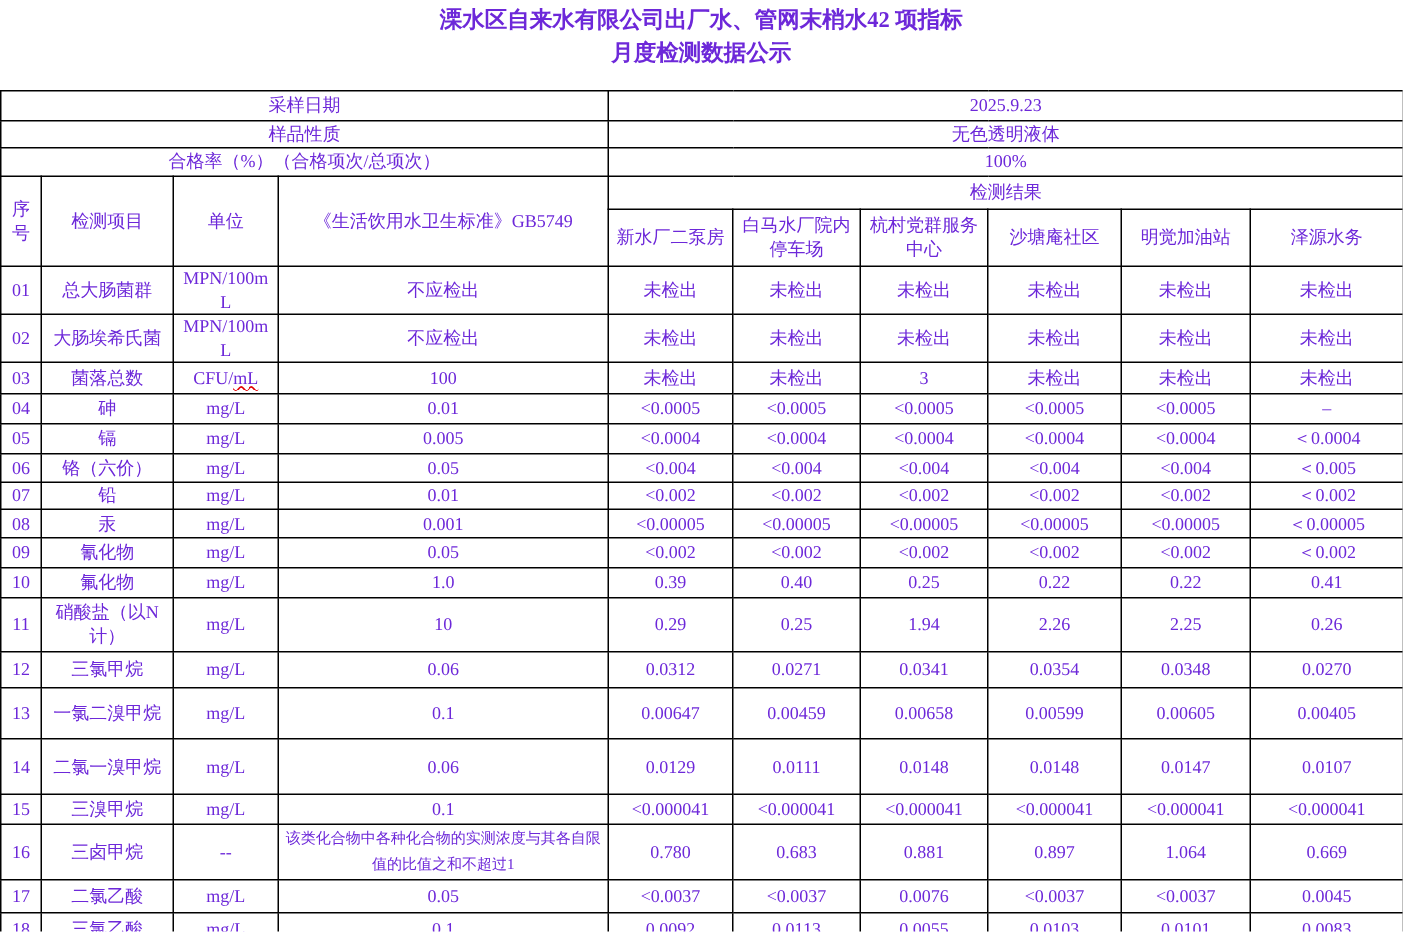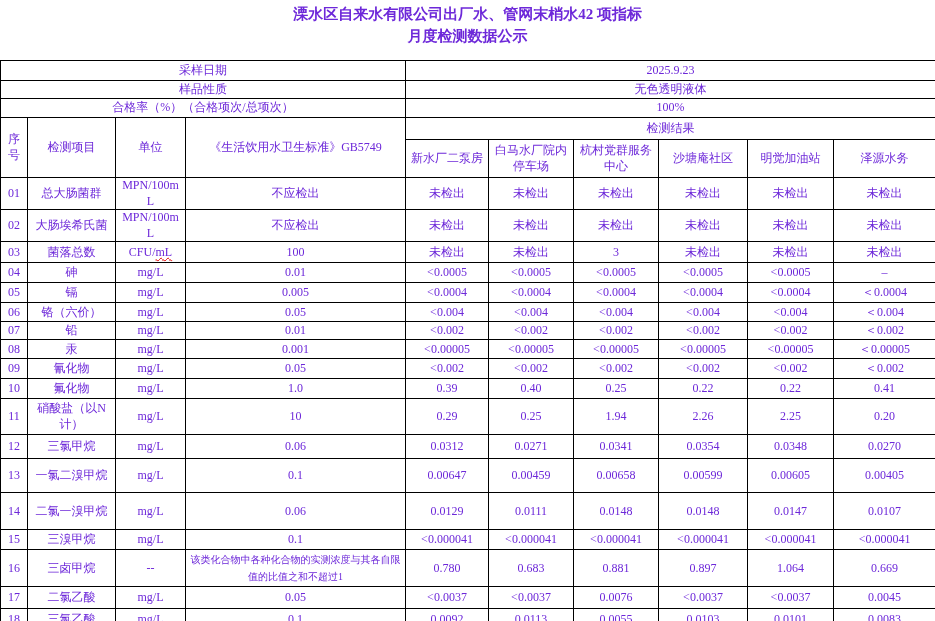--- a/index.html
+++ b/index.html
@@ -166,21 +166,21 @@
         <tr style="height: 19px;">
           <td class="no-cell">06</td>
           <td class="item-cell">铬（六价）</td>
           <td class="unit-cell">mg/L</td>
           <td class="std-cell">0.05</td>
           <td class="val-cell">&lt;0.004</td>
           <td class="val-cell">&lt;0.004</td>
           <td class="val-cell">&lt;0.004</td>
           <td class="val-cell">&lt;0.004</td>
           <td class="val-cell">&lt;0.004</td>
-          <td class="val-cell">＜0.004</td>
+          <td class="val-cell">＜0.005</td>
         </tr>
         <tr style="height: 18px; margin-top: 40px;">
           <td class="no-cell">07</td>
           <td class="item-cell">铅</td>
           <td class="unit-cell">mg/L</td>
           <td class="std-cell">0.01</td>
           <td class="val-cell">&lt;0.002</td>
           <td class="val-cell">&lt;0.002</td>
           <td class="val-cell">&lt;0.002</td>
           <td class="val-cell">&lt;0.002</td>
@@ -226,21 +226,21 @@
         <tr style="height: 36px;">
           <td class="no-cell">11</td>
           <td class="item-cell">硝酸盐（以N计）</td>
           <td class="unit-cell">mg/L</td>
           <td class="std-cell">10</td>
           <td class="val-cell">0.29</td>
           <td class="val-cell">0.25</td>
           <td class="val-cell">1.94</td>
           <td class="val-cell">2.26</td>
           <td class="val-cell">2.25</td>
-          <td class="val-cell">0.20</td>
+          <td class="val-cell">0.26</td>
         </tr>
         <tr style="height: 24px;">
           <td class="no-cell">12</td>
           <td class="item-cell">三氯甲烷</td>
           <td class="unit-cell">mg/L</td>
           <td class="std-cell">0.06</td>
           <td class="val-cell">0.0312</td>
           <td class="val-cell">0.0271</td>
           <td class="val-cell">0.0341</td>
           <td class="val-cell">0.0354</td>

